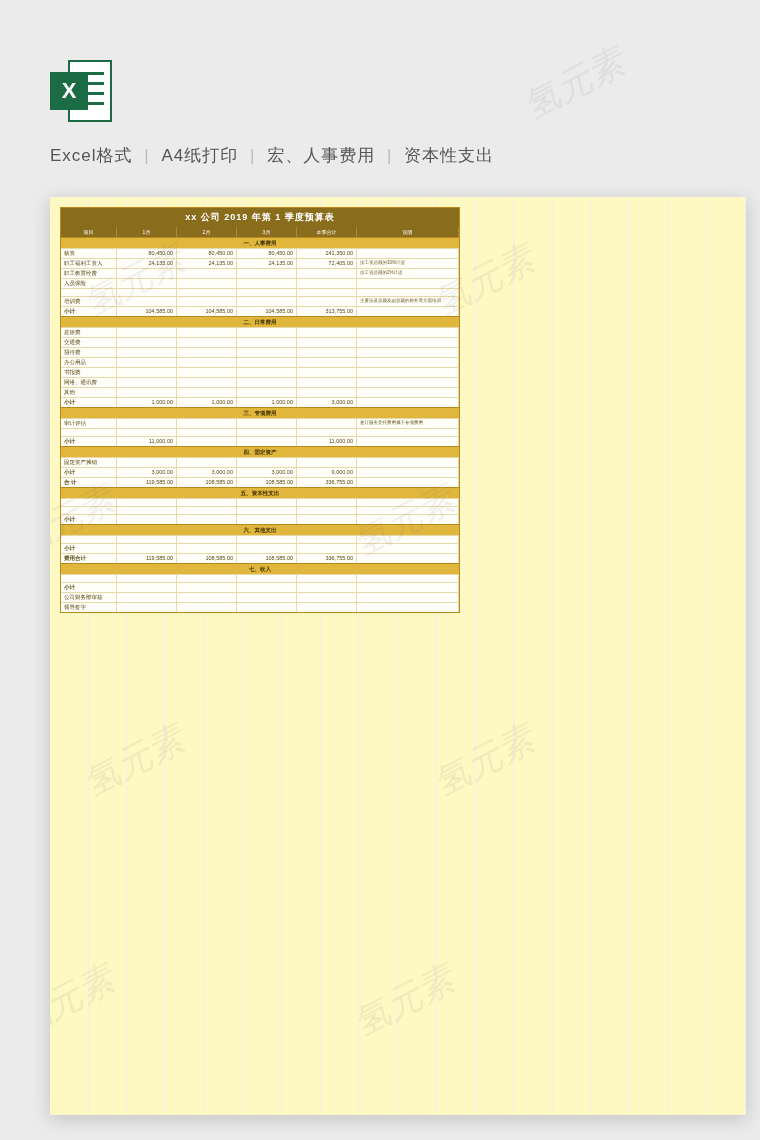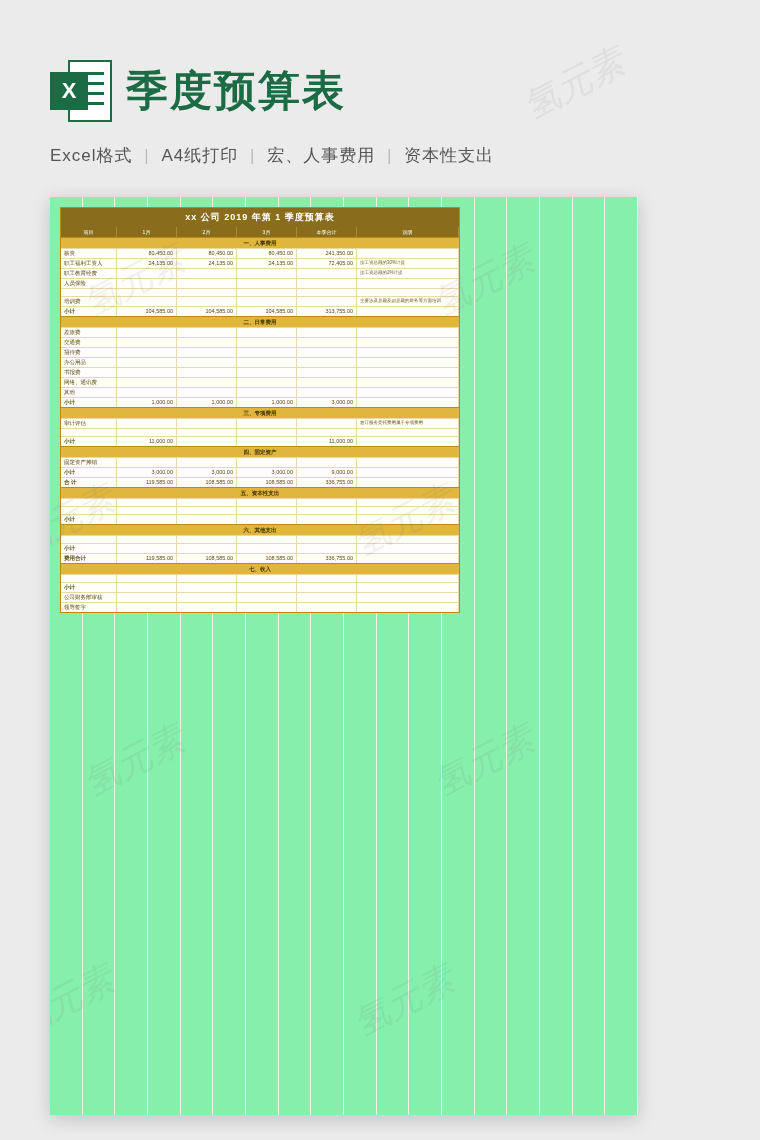--- a/index.html
+++ b/index.html
@@ -73,23 +73,23 @@
   }
   .meta {
     padding: 4px 50px 20px 50px;
     font-size: 17px;
     color: #555;
     letter-spacing: 1px;
   }
   .meta .sep { color: #bbb; margin: 0 6px; }
   .sheet-wrap {
     margin: 10px 50px 0 50px;
-    width: 588px;
+    width: 696px;
     height: 918px;
-    background: #86efac;
+    background: #fef9c3;
     box-shadow: 0 4px 18px rgba(0,0,0,0.18);
     position: relative;
     overflow: hidden;
   }
   .grid-bg {
     position: absolute;
     inset: 0;
     display: flex;
   }
   .grid-bg .col {
@@ -168,21 +168,20 @@
 <body>
 
 <div class="header">
   <div class="excel-icon">
     <div class="page">
         <div class="l3"></div>
         <div class="l4"></div>
       </div>
     <div class="book">X</div>
   </div>
-  <div class="title">季度预算表</div>
 </div>
 
 <div class="meta">
   <span>Excel格式</span>
   <span class="sep">|</span>
   <span>A4纸打印</span>
   <span class="sep">|</span>
   <span>宏、人事费用</span>
   <span class="sep">|</span>
   <span>资本性支出</span>

